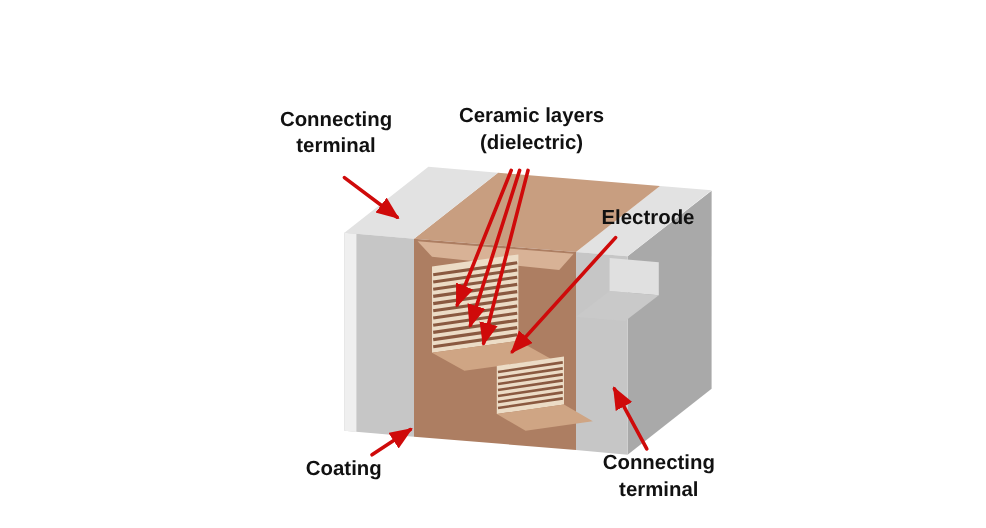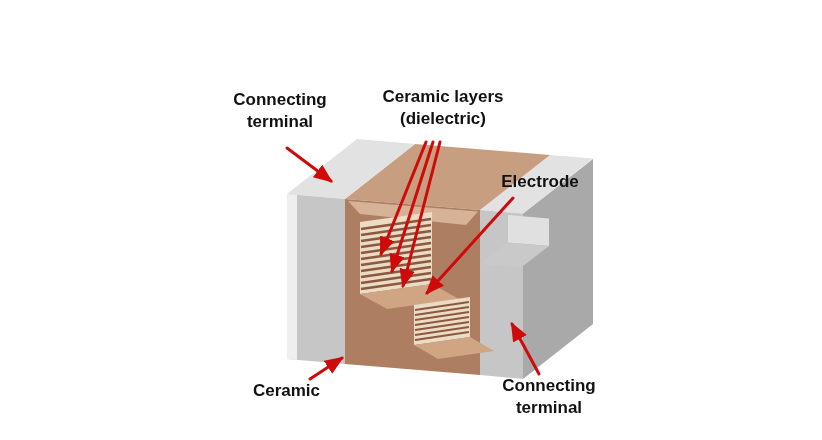--- a/index.html
+++ b/index.html
@@ -63,21 +63,21 @@
   <div class="lbl" style="left:378px;top:54px;width:130px;">
     <span class="ln">Ceramic layers</span>
     <span class="ln">(dielectric)</span>
   </div>
 
   <div class="lbl" style="left:495px;top:139px;width:90px;">
     <span class="ln">Electrode</span>
   </div>
 
   <div class="lbl" style="left:244px;top:348px;width:85px;">
-    <span class="ln">Ceramic</span>
+    <span class="ln">Coating</span>
   </div>
 
   <div class="lbl" style="left:494px;top:343px;width:110px;">
     <span class="ln">Connecting</span>
     <span class="ln">terminal</span>
   </div>
 
 
 </div>
 

